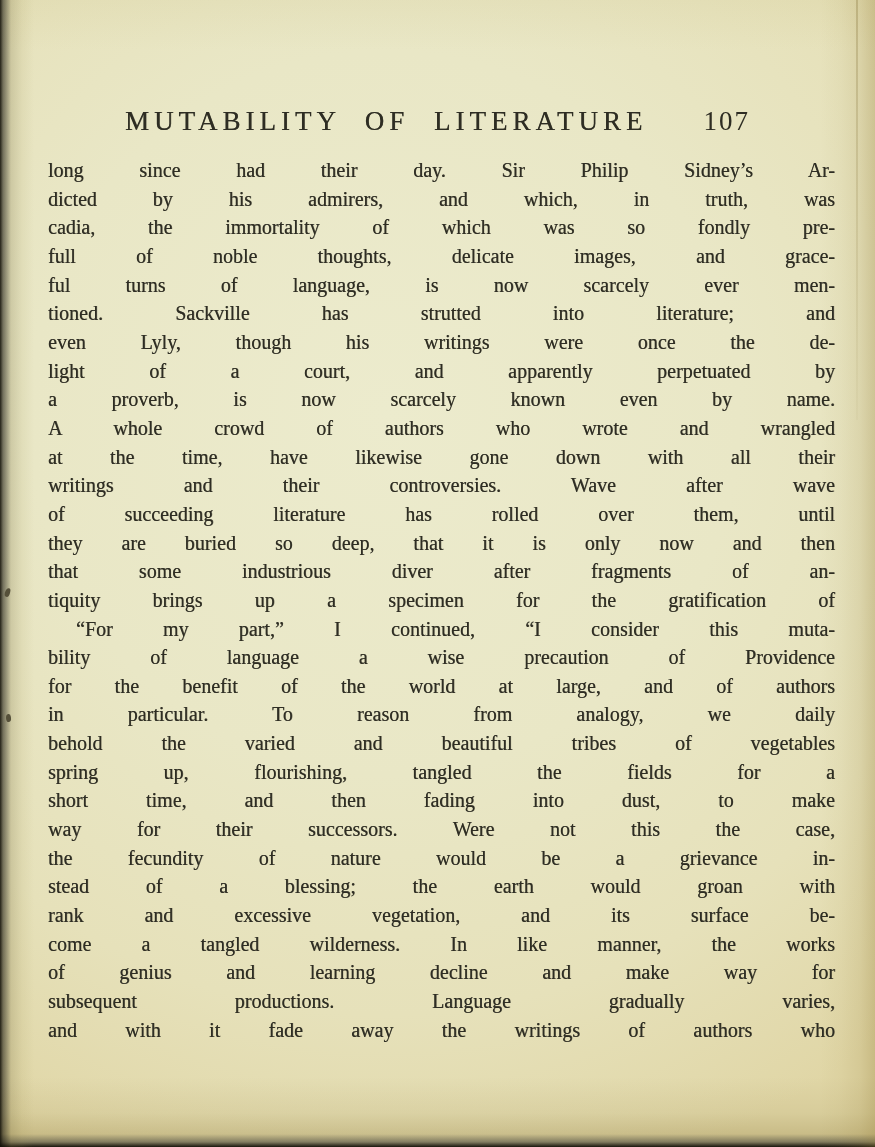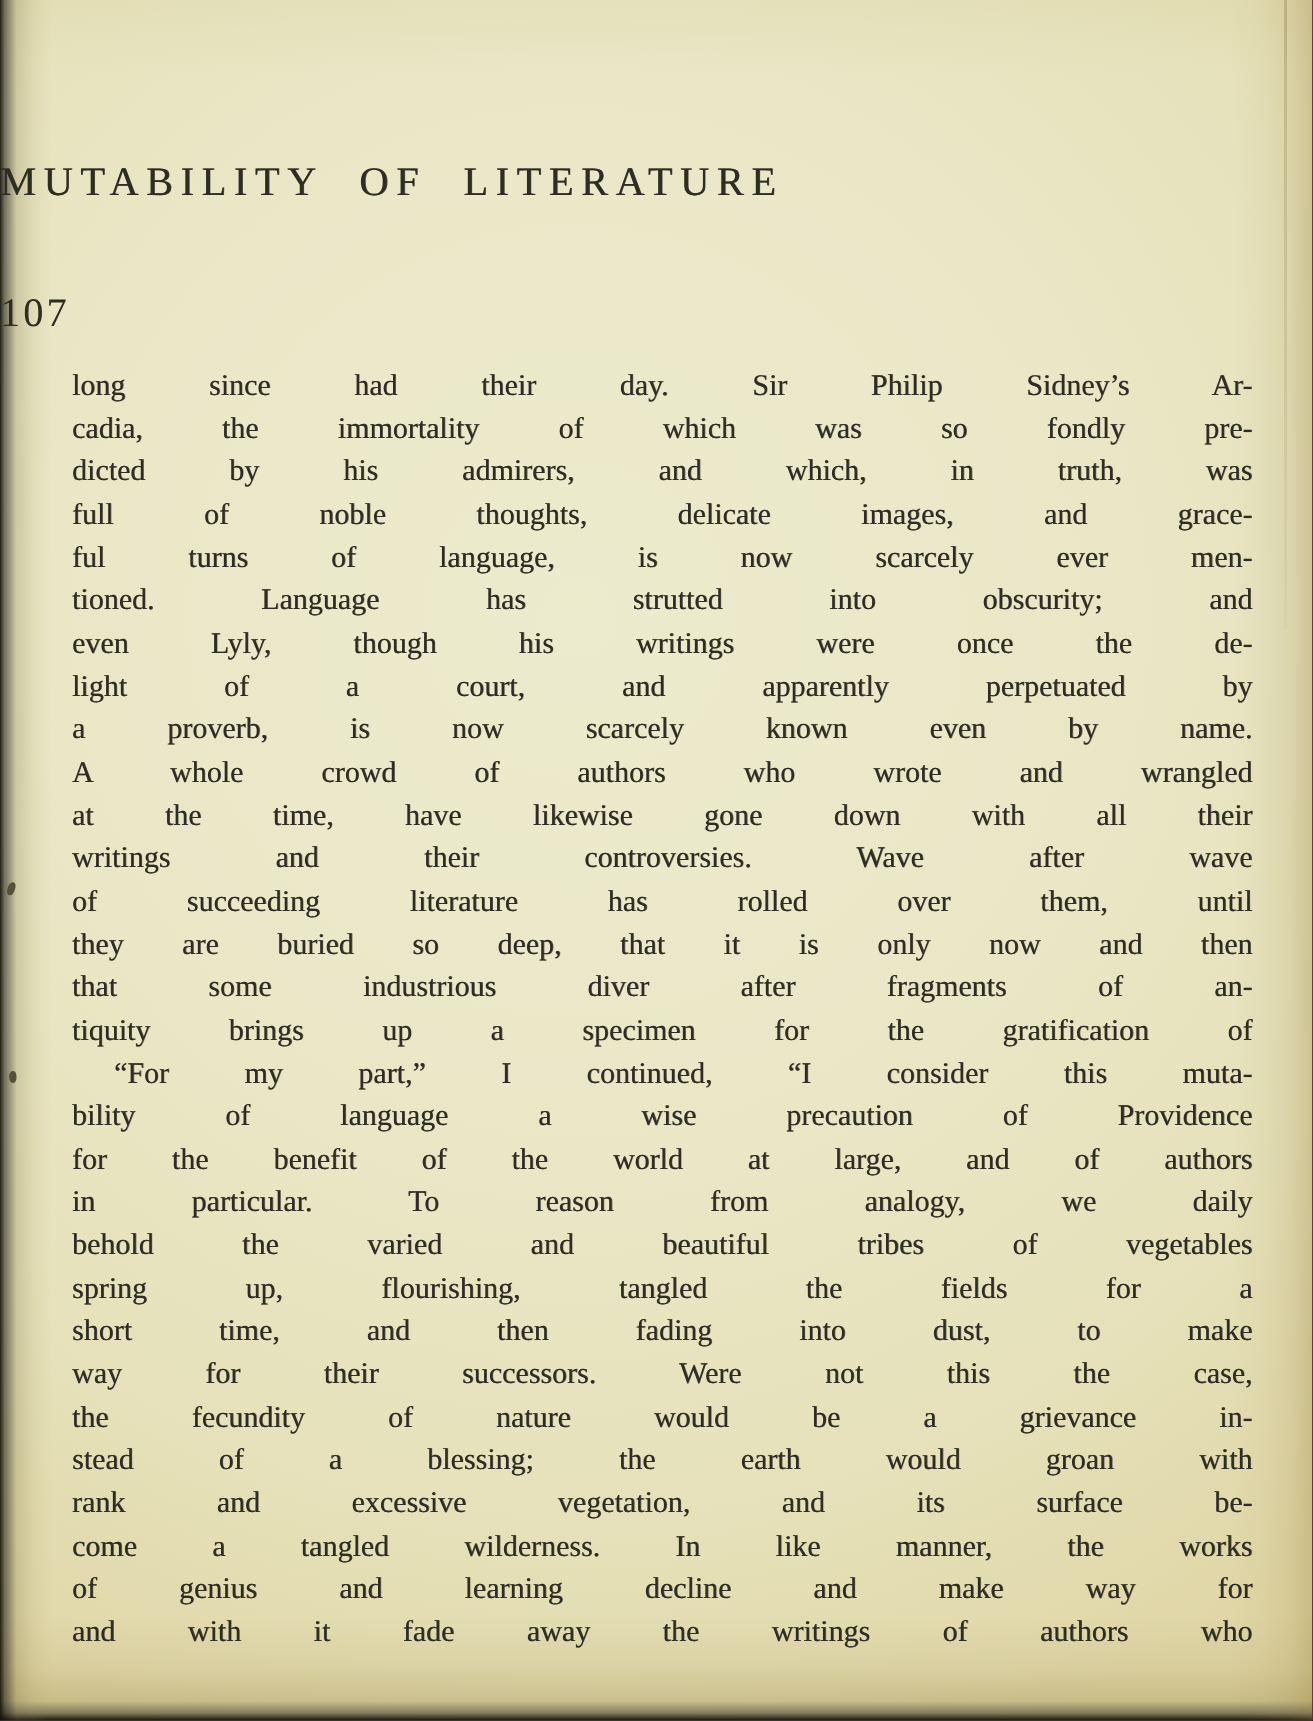--- a/index.html
+++ b/index.html
@@ -21,21 +21,20 @@
       linear-gradient(0deg, rgba(14,12,5,0.95) 0px, rgba(14,12,5,0.45) 5px, rgba(140,120,55,0.28) 13px, rgba(140,120,55,0.10) 34px, rgba(140,120,55,0) 70px),
       linear-gradient(180deg, rgba(190,178,110,0.10) 0px, rgba(190,178,110,0) 50px),
       radial-gradient(ellipse 90% 70% at 44% 36%, #ecebcd 0%, #e9e7c6 45%, #e6e1ba 75%, #e0d6a6 100%);
   }
   .running-header {
     display: flex;
     justify-content: center;
     align-items: baseline;
     padding-top: 106px;
     gap: 56px;
-    flex-direction: column;
   }
   .header-title {
     font-size: 27px;
     letter-spacing: 5px;
     word-spacing: 13px;
     white-space: nowrap;
     text-shadow: 0.4px 0 0 rgba(46,45,35,0.75);
   }
   .folio {
     font-size: 27px;
@@ -78,25 +77,25 @@
 
 <div class="page">
 
   <div class="running-header">
     <span class="header-title">MUTABILITY OF LITERATURE</span>
     <span class="folio">107</span>
   </div>
 
   <div class="page-text">
       <div class="line">long since had their day. Sir Philip Sidney’s Ar-</div>
+      <div class="line">dicted by his admirers, and which, in truth, was</div>
       <div class="line">cadia, the immortality of which was so fondly pre-</div>
-      <div class="line">dicted by his admirers, and which, in truth, was</div>
       <div class="line">full of noble thoughts, delicate images, and grace-</div>
       <div class="line">ful turns of language, is now scarcely ever men-</div>
-      <div class="line">tioned. Language has strutted into obscurity; and</div>
+      <div class="line">tioned. Sackville has strutted into literature; and</div>
       <div class="line">even Lyly, though his writings were once the de-</div>
       <div class="line">light of a court, and apparently perpetuated by</div>
       <div class="line">a proverb, is now scarcely known even by name.</div>
       <div class="line">A whole crowd of authors who wrote and wrangled</div>
       <div class="line">at the time, have likewise gone down with all their</div>
       <div class="line">writings and their controversies. Wave after wave</div>
       <div class="line">of succeeding literature has rolled over them, until</div>
       <div class="line">they are buried so deep, that it is only now and then</div>
       <div class="line">that some industrious diver after fragments of an-</div>
       <div class="line">tiquity brings up a specimen for the gratification of</div>
@@ -106,20 +105,21 @@
       <div class="line">in particular. To reason from analogy, we daily</div>
       <div class="line">behold the varied and beautiful tribes of vegetables</div>
       <div class="line">spring up, flourishing, tangled the fields for a</div>
       <div class="line">short time, and then fading into dust, to make</div>
       <div class="line">way for their successors. Were not this the case,</div>
       <div class="line">the fecundity of nature would be a grievance in-</div>
       <div class="line">stead of a blessing; the earth would groan with</div>
       <div class="line">rank and excessive vegetation, and its surface be-</div>
       <div class="line">come a tangled wilderness. In like manner, the works</div>
       <div class="line">of genius and learning decline and make way for</div>
+      <div class="line">subsequent productions. Language gradually varies,</div>
       <div class="line">and with it fade away the writings of authors who</div>
     </div>
 
   <span class="speck s1"></span>
   <span class="speck s2"></span>
   <span class="crease"></span>
 
 </div>
 
 </body></html>

